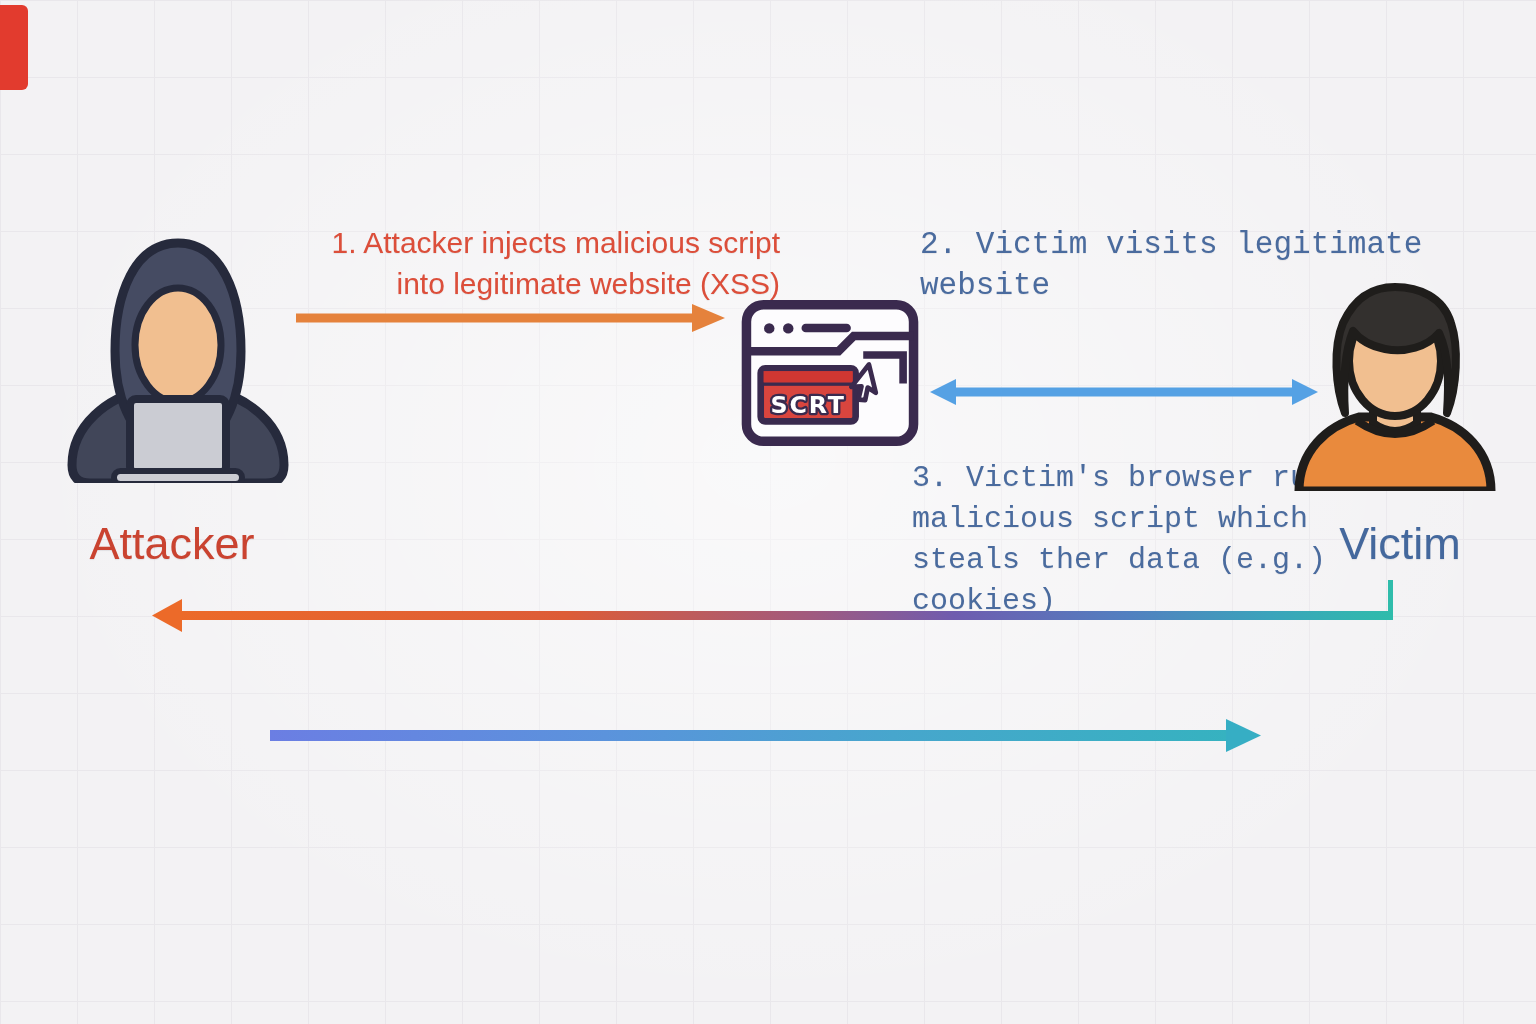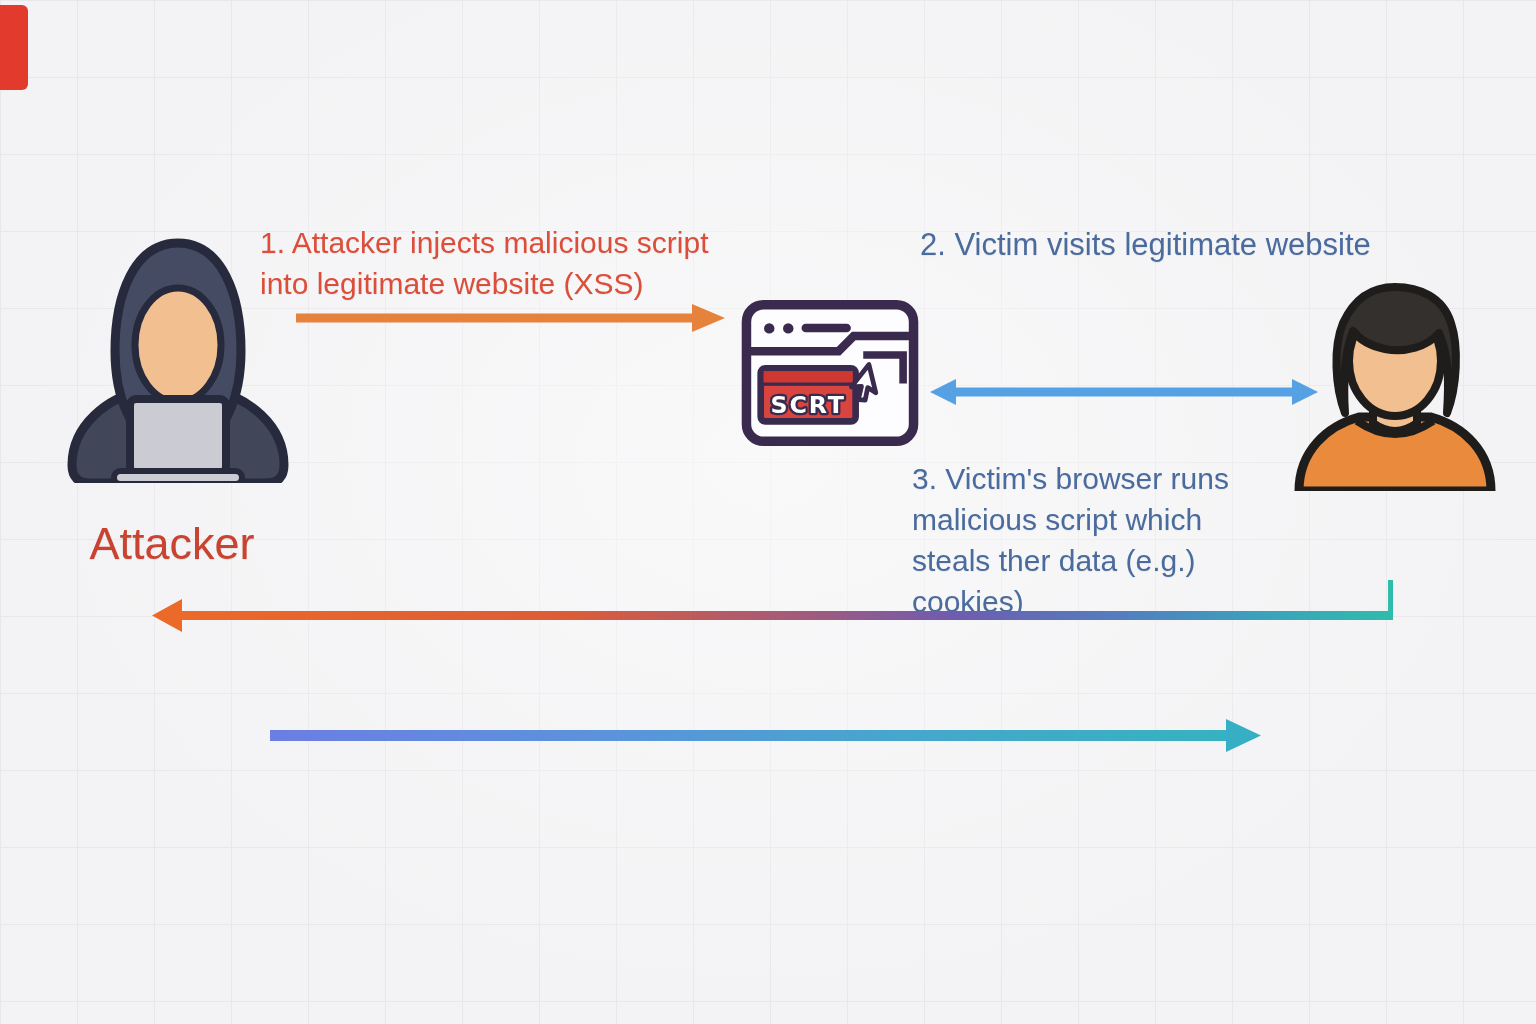--- a/index.html
+++ b/index.html
@@ -11,22 +11,22 @@
       radial-gradient(ellipse at 50% 45%, rgba(255,255,255,.55) 0%, rgba(255,255,255,0) 70%),
       linear-gradient(#e9e7eb 1px, transparent 1px),
       linear-gradient(90deg, #e9e7eb 1px, transparent 1px);
     background-size:100% 100%, 77px 77px, 77px 77px;
   }
   .abs { position:absolute; }
   .step {
     position:absolute; font-size:30px; line-height:41px;
     white-space:pre-line; text-shadow:0 1px 1px rgba(60,60,80,.08);
   }
-  .step-red  { color:#dc4e3a; text-align:left; }
-  .step-blue { color:#4a6b9e; }
+  .step-red  { color:#dc4e3a; text-align:right; }
+  .step-blue { color:#4a6b9e;font-family:Liberation Mono, monospace; }
   .actor-label {
     position:absolute; font-size:45px; text-align:center; width:260px;
     text-shadow:0 1px 1px rgba(60,60,80,.10);
   }
   .corner-bar {
     position:absolute; left:0; top:5px; width:28px; height:85px;
     background:#e23b2e; border-radius:0 6px 6px 0;
   }
   svg { display:block; }
 </style>
@@ -98,20 +98,21 @@
     <svg width="216" height="208" viewBox="0 0 216 208">
       <path d="M12,208 C12,168 40,143 72,134 L144,134 C176,143 204,168 204,208 Z" fill="#e98a3d" stroke="#1f1d1b" stroke-width="9"></path>
       <path d="M86,104 L86,140 Q108,156 130,140 L130,104 Z" fill="#f1bf90" stroke="#1f1d1b" stroke-width="8"></path>
       <path d="M70,138 Q108,164 146,138" fill="none" stroke="#1f1d1b" stroke-width="8"></path>
       <ellipse cx="108" cy="78" rx="46" ry="55" fill="#f1bf90" stroke="#1f1d1b" stroke-width="8"></ellipse>
       <path d="M58,130 C48,104 46,64 56,40 C70,10 90,4 108,4 C132,4 156,14 164,40
                C172,64 170,104 160,130 C162,100 162,72 152,50 C140,64 118,70 98,66
                C84,63 72,56 66,48 C58,68 56,100 58,130 Z" fill="#33302e" stroke="#1f1d1b" stroke-width="8" stroke-linejoin="round"></path>
     </svg>
   </div>
+  <div class="actor-label" style="left:1270px; top:518px; color:#44689d;">Victim</div>
 
   <div class="abs" style="left:150px; top:578px;">
     <svg width="1250" height="56" viewBox="0 0 1250 56">
       <defs>
         <linearGradient id="retGrad" x1="0" y1="0" x2="1" y2="0">
           <stop offset="0" stop-color="#ec6a29"></stop>
           <stop offset="0.32" stop-color="#dd5c37"></stop>
           <stop offset="0.52" stop-color="#a15a7e"></stop>
           <stop offset="0.64" stop-color="#6f5caf"></stop>
           <stop offset="0.78" stop-color="#527fc0"></stop>

